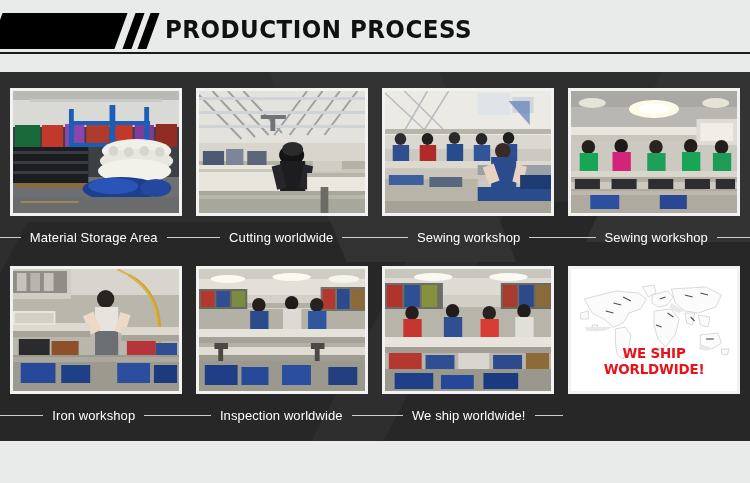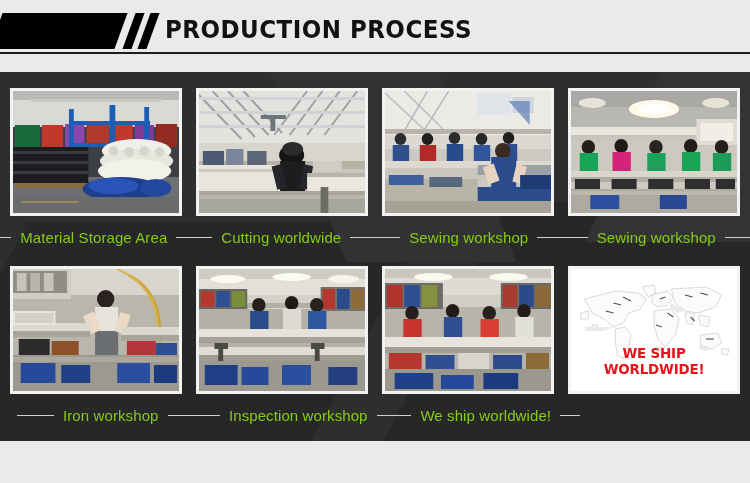--- a/index.html
+++ b/index.html
@@ -152,42 +152,42 @@
   .photo-canvas svg { display: block; width: 100%; height: 100%; }
 
   
   .caption-row {
     position: absolute;
     left: 0;
     width: 750px;
     display: flex;
   }
   .caption-row.cap1 { top: 152px; }
-  .caption-row.cap2 { top: 330px; padding-left: 17px; }
+  .caption-row.cap2 { top: 330px; }
 
   .caption-cell {
     flex: 0 0 187.5px;
     height: 26px;
     display: flex;
     align-items: center;
     justify-content: center;
     gap: 9px;
     position: relative;
   }
 
   .cap-rule {
     flex: 1 1 auto;
     height: 1px;
     background: #cfcfcf;
     min-width: 10px;
   }
 
   .cap-label {
-    color: #84cc16;
-    font-size: 15px;
+    color: #ffffff;
+    font-size: 13px;
     font-family: "Liberation Sans", sans-serif;
     white-space: nowrap;
     letter-spacing: 0.1px;
   }
 
   
   .footer-strip {
     width: 750px;
     height: 42px;
     background: #e9ebeb;
@@ -624,21 +624,21 @@
     </div>
 
     <div class="caption-row cap2">
       <div class="caption-cell">
         <span class="cap-rule"></span>
         <span class="cap-label">Iron workshop</span>
         <span class="cap-rule"></span>
       </div>
       <div class="caption-cell">
         <span class="cap-rule"></span>
-        <span class="cap-label">Inspection workshop</span>
+        <span class="cap-label">Inspection worldwide</span>
         <span class="cap-rule"></span>
       </div>
       <div class="caption-cell">
         <span class="cap-rule"></span>
         <span class="cap-label">We ship worldwide!</span>
         <span class="cap-rule"></span>
       </div>
     </div>
 
   </div>

